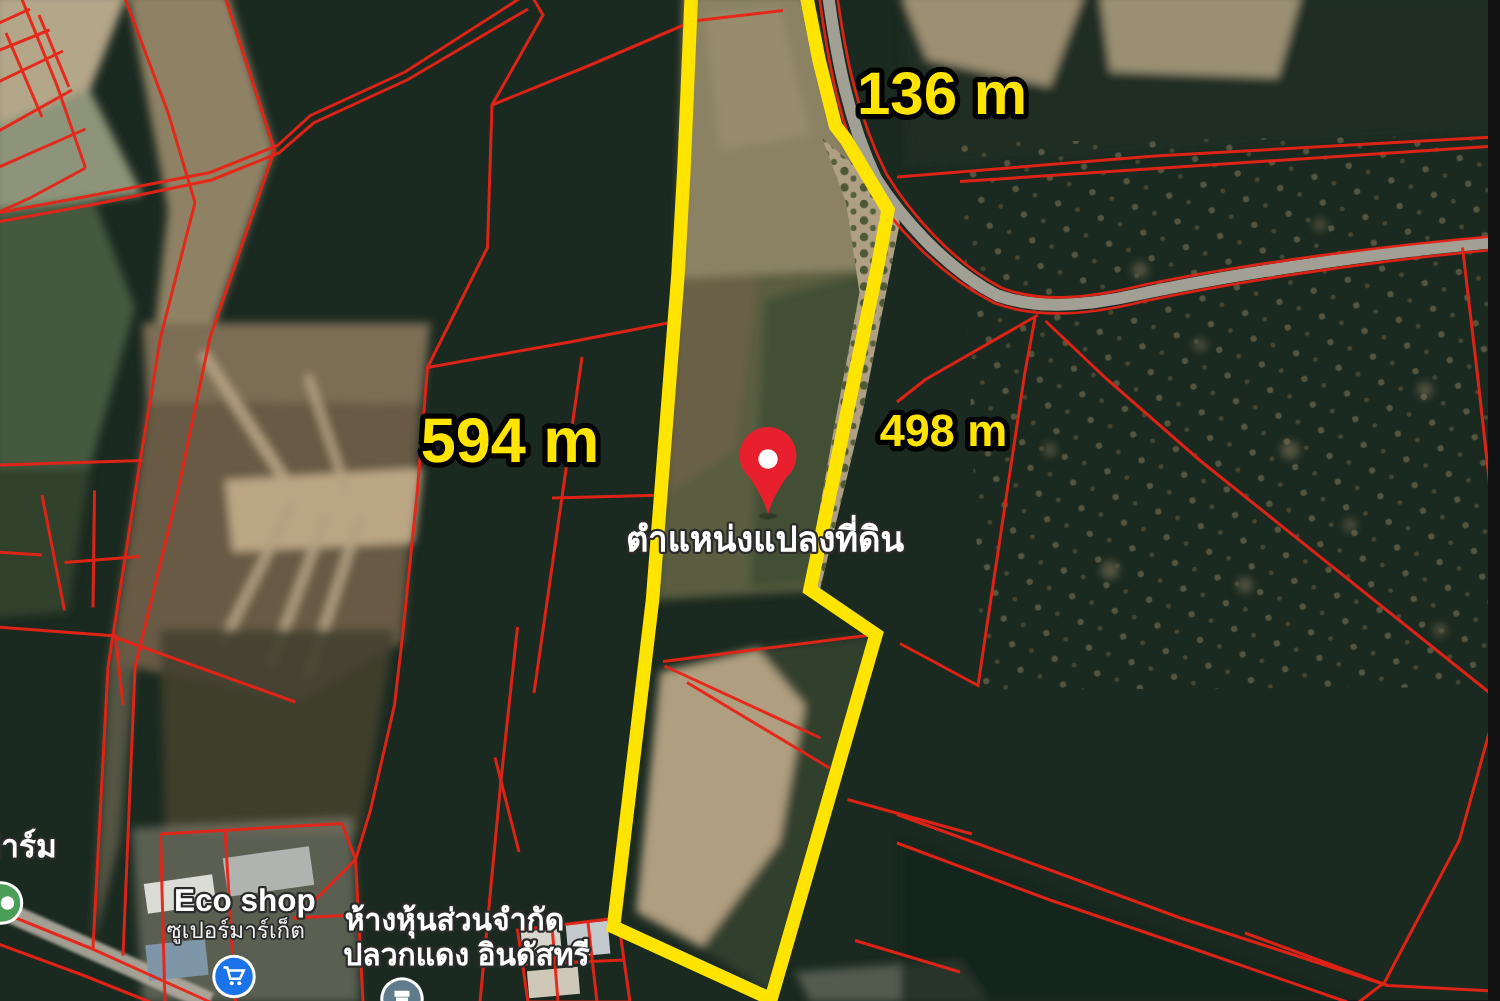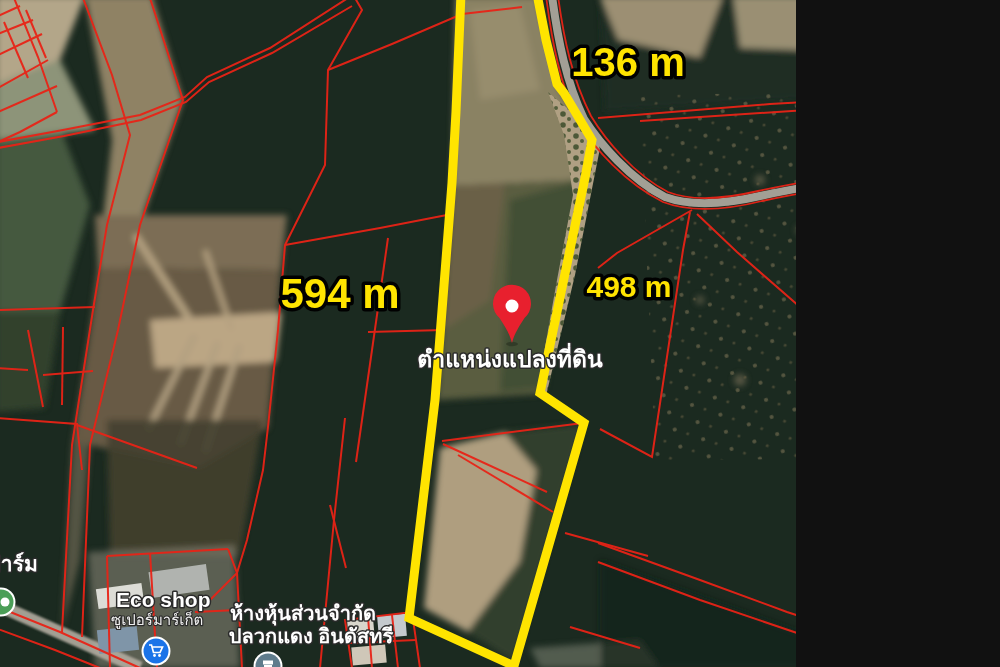--- a/index.html
+++ b/index.html
@@ -1,16 +1,16 @@
 <!DOCTYPE html>
 <html><head>
 <meta charset="utf-8">
 <style>
   html,body{margin:0;padding:0;background:#111;}
-  .stage{position:relative;width:796px;height:667px;overflow:hidden;background:#1b2a20;}
+  .stage{position:relative;width:992px;height:667px;overflow:hidden;background:#1b2a20;}
   svg{display:block;width:1000px;height:667px;}
   text{font-family:"Liberation Sans","DejaVu Sans",sans-serif;}
   .dim{font-weight:bold;fill:#ffe400;stroke:#000;stroke-width:7;paint-order:stroke;stroke-linejoin:round;}
   .poi-label{font-weight:bold;fill:#ffffff;stroke:#2b2b2b;stroke-width:3;paint-order:stroke;stroke-linejoin:round;}
   .poi-sub{fill:#f1f1f1;stroke:#2b2b2b;stroke-width:2.4;paint-order:stroke;stroke-linejoin:round;}
 </style>
 </head>
 <body>
 
 <div class="stage">

